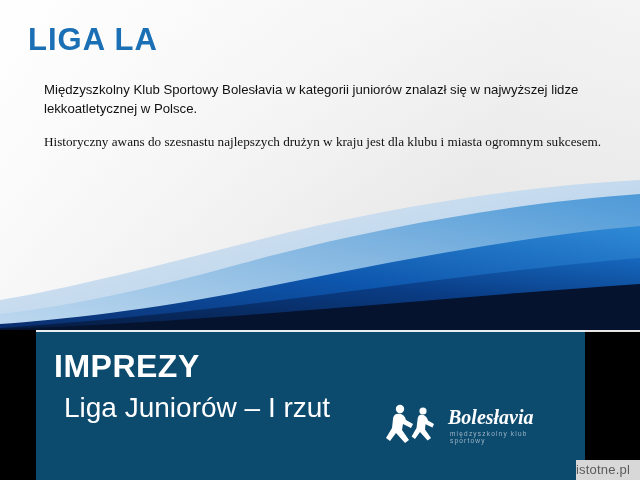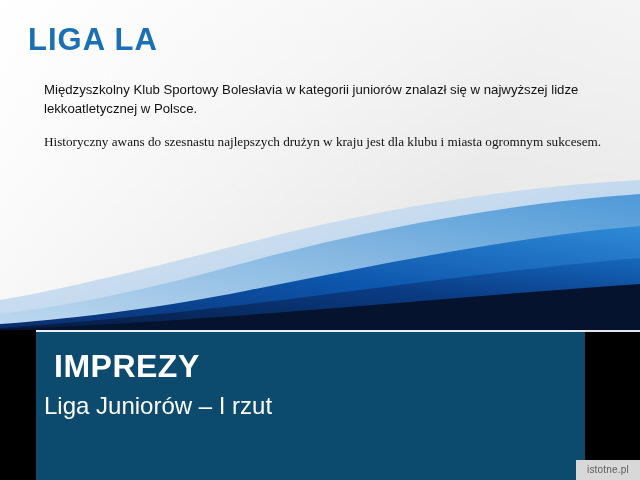--- a/index.html
+++ b/index.html
@@ -90,24 +90,24 @@
     position: absolute;
     left: 18px;
     top: 18px;
     color: #ffffff;
     font-size: 32px;
     font-weight: bold;
     letter-spacing: 0.5px;
   }
   .subtitle {
     position: absolute;
-    left: 8px;
+    left: 28px;
     top: 62px;
     color: #ffffff;
-    font-size: 24px;
+    font-size: 28px;
     font-weight: normal;
   }
   
   .logo {
     position: absolute;
     right: 20px;
     top: 72px;
     width: 185px;
     height: 56px;
   }
@@ -138,23 +138,22 @@
   }
   
   .watermark {
     position: absolute;
     right: 0;
     bottom: 0;
     width: 64px;
     height: 20px;
     background: #d8d8d8;
     color: #5b5b5b;
-    font-size: 10px;
+    font-size: 13px;
     line-height: 20px;
-    text-align: center;
     letter-spacing: 0.2px;
   }
 </style>
 </head>
 <body>
 
 <div class="slide">
 
   <div class="upper">
 
@@ -198,17 +197,31 @@
       <p class="para">Historyczny awans do szesnastu najlepszych drużyn w kraju jest dla klubu i miasta ogromnym sukcesem.</p>
     </div>
   </div>
 
   <div class="lower">
     <div class="lower-line"></div>
 
     <div class="imprezy">IMPREZY</div>
     <div class="subtitle">Liga Juniorów – I rzut</div>
 
+    <div class="logo">
+      <div class="logo-runners">
+        <svg width="64" height="46" viewBox="0 0 64 46" xmlns="http://www.w3.org/2000/svg">
+          <g fill="#ffffff">
+            <circle cx="20" cy="7" r="4.2"></circle>
+            <path d="M17 12 C22 11 25 14 26 18 L33 22 L31 26 L23 22 L22 28 L29 38 L25 41 L16 31 L10 39 L6 36 L12 26 L13 17 C13 14 15 12 17 12 Z"></path>
+            <circle cx="43" cy="9" r="3.6"></circle>
+            <path d="M40 13 C44.5 12.2 47 15 48 18.5 L54 22 L52.5 25.5 L45.5 22.3 L45 27.5 L51 36 L47.6 38.6 L40 30 L35 37 L31.6 34.5 L36.5 26 L37.5 18 C37.5 15.3 38.6 13.4 40 13 Z"></path>
+          </g>
+        </svg>
+      </div>
+      <div class="logo-text">Bolesłavia</div>
+      <div class="logo-sub">międzyszkolny klub sportowy</div>
+    </div>
   </div>
 
   <div class="watermark">istotne.pl</div>
 
 </div>
 
 </body></html>

